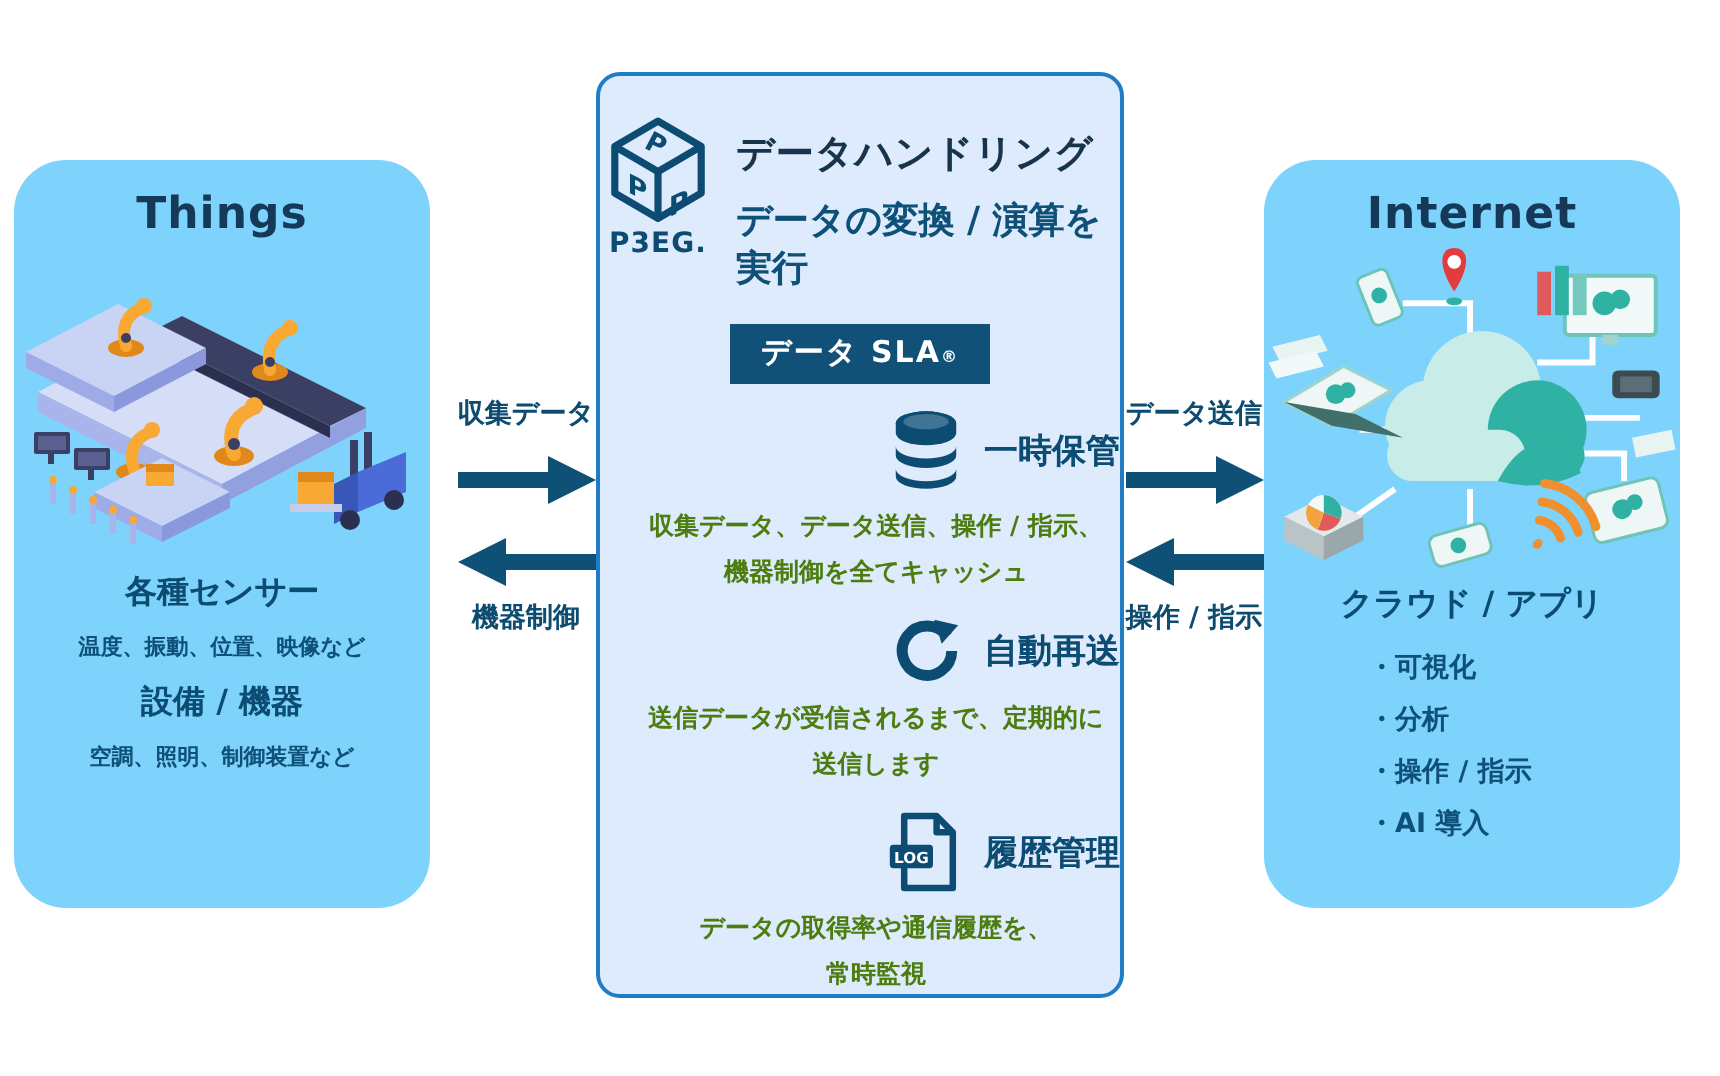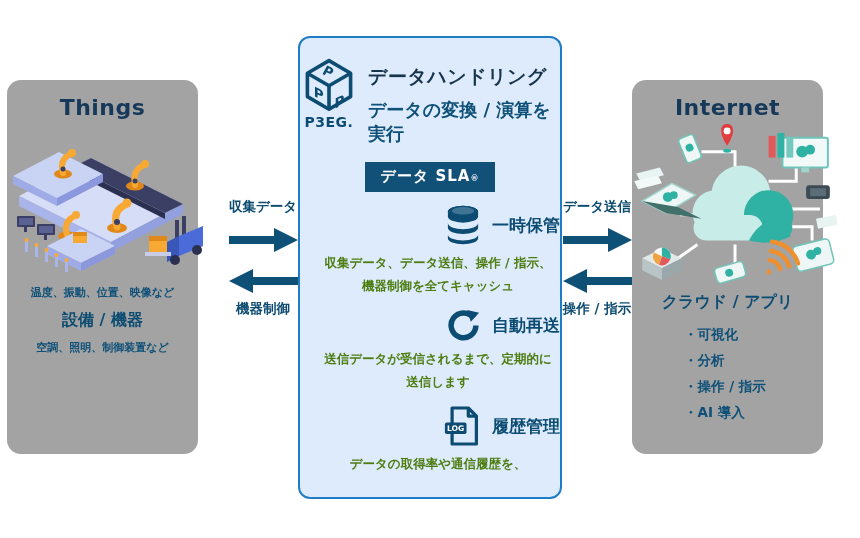--- a/index.html
+++ b/index.html
@@ -5,22 +5,22 @@
   * { margin: 0; padding: 0; box-sizing: border-box; }
   html, body { background: #ffffff; }
   body {
     font-family: "DejaVu Sans", "Liberation Sans", sans-serif;
     width: 860px; height: 538px; overflow: hidden; position: relative;
   }
   .stage { position: absolute; left: 0; top: 0; width: 860px; height: 538px; }
 
   
   .side-panel {
-    position: absolute; top: 80px; width: 191px; height: 374px;
-    background: #a3a3a3; border-radius: 14px; text-align: center;
+    position: absolute; top: 80px; width: 208px; height: 374px;
+    background: #7dd3fc; border-radius: 26px; text-align: center;
   }
   .side-panel.left  { left: 7px; }
   .side-panel.right { left: 632px; }
   .side-title {
     margin-top: 15px; font-size: 22px; font-weight: bold;
     color: #16395a; letter-spacing: .5px;
   }
   .illu { display: block; margin: 4px auto 0 auto; }
   .sec-heading { font-size: 16px; font-weight: bold; color: #0d4c72; margin-top: 10px; }
   .sec-desc    { font-size: 11px; font-weight: 600; color: #0f5078; margin-top: 9px; }
@@ -144,20 +144,21 @@
         <polygon points="172,112 196,102 196,122 172,132" fill="#4a6bd8"></polygon>
         <polygon points="160,118 172,112 172,132 160,138" fill="#3957b8"></polygon>
         <circle cx="168" cy="136" r="5" fill="#2c3050"></circle>
         <circle cx="190" cy="126" r="5" fill="#2c3050"></circle>
         <rect x="142" y="112" width="18" height="16" fill="#f7a934"></rect>
         <rect x="142" y="112" width="18" height="5" fill="#e0891a"></rect>
         <rect x="138" y="128" width="26" height="4" fill="#c7cde8"></rect>
       </g>
     </svg>
 
+    <div class="sec-heading">各種センサー</div>
     <div class="sec-desc">温度、振動、位置、映像など</div>
     <div class="sec-heading">設備 / 機器</div>
     <div class="sec-desc">空調、照明、制御装置など</div>
   </div>
 
   <div class="center-panel">
     <div class="cp-header">
       <div class="logo-col">
         <svg width="54" height="56" viewBox="0 0 60 62">
           <g fill="none" stroke="#0d4c72" stroke-width="4" stroke-linejoin="round">
@@ -217,20 +218,21 @@
       <svg width="36" height="42" viewBox="0 0 40 46">
         <path d="M9 3 h18 l9 9 v31 h-27 z" fill="none" stroke="#0d4c72" stroke-width="3.6" stroke-linejoin="round"></path>
         <path d="M27 3 v9 h9" fill="none" stroke="#0d4c72" stroke-width="3.6" stroke-linejoin="round"></path>
         <rect x="1" y="19" width="24" height="13" rx="2" fill="#0d4c72"></rect>
         <text x="13" y="29" text-anchor="middle" font-family="DejaVu Sans, sans-serif" font-size="8.5" font-weight="bold" fill="#ffffff">LOG</text>
       </svg>
       <div class="feature-label">履歴管理</div>
     </div>
     <div class="feature-desc">
       <div>データの取得率や通信履歴を、</div>
+      <div>常時監視</div>
     </div>
   </div>
 
   <div class="side-panel right">
     <div class="side-title">Internet</div>
 
     <svg class="illu" width="208" height="162" viewBox="0 0 210 164">
 
       <g stroke="#ffffff" stroke-width="3" fill="none">
         <polyline points="48,92 78,92 78,76"></polyline>

